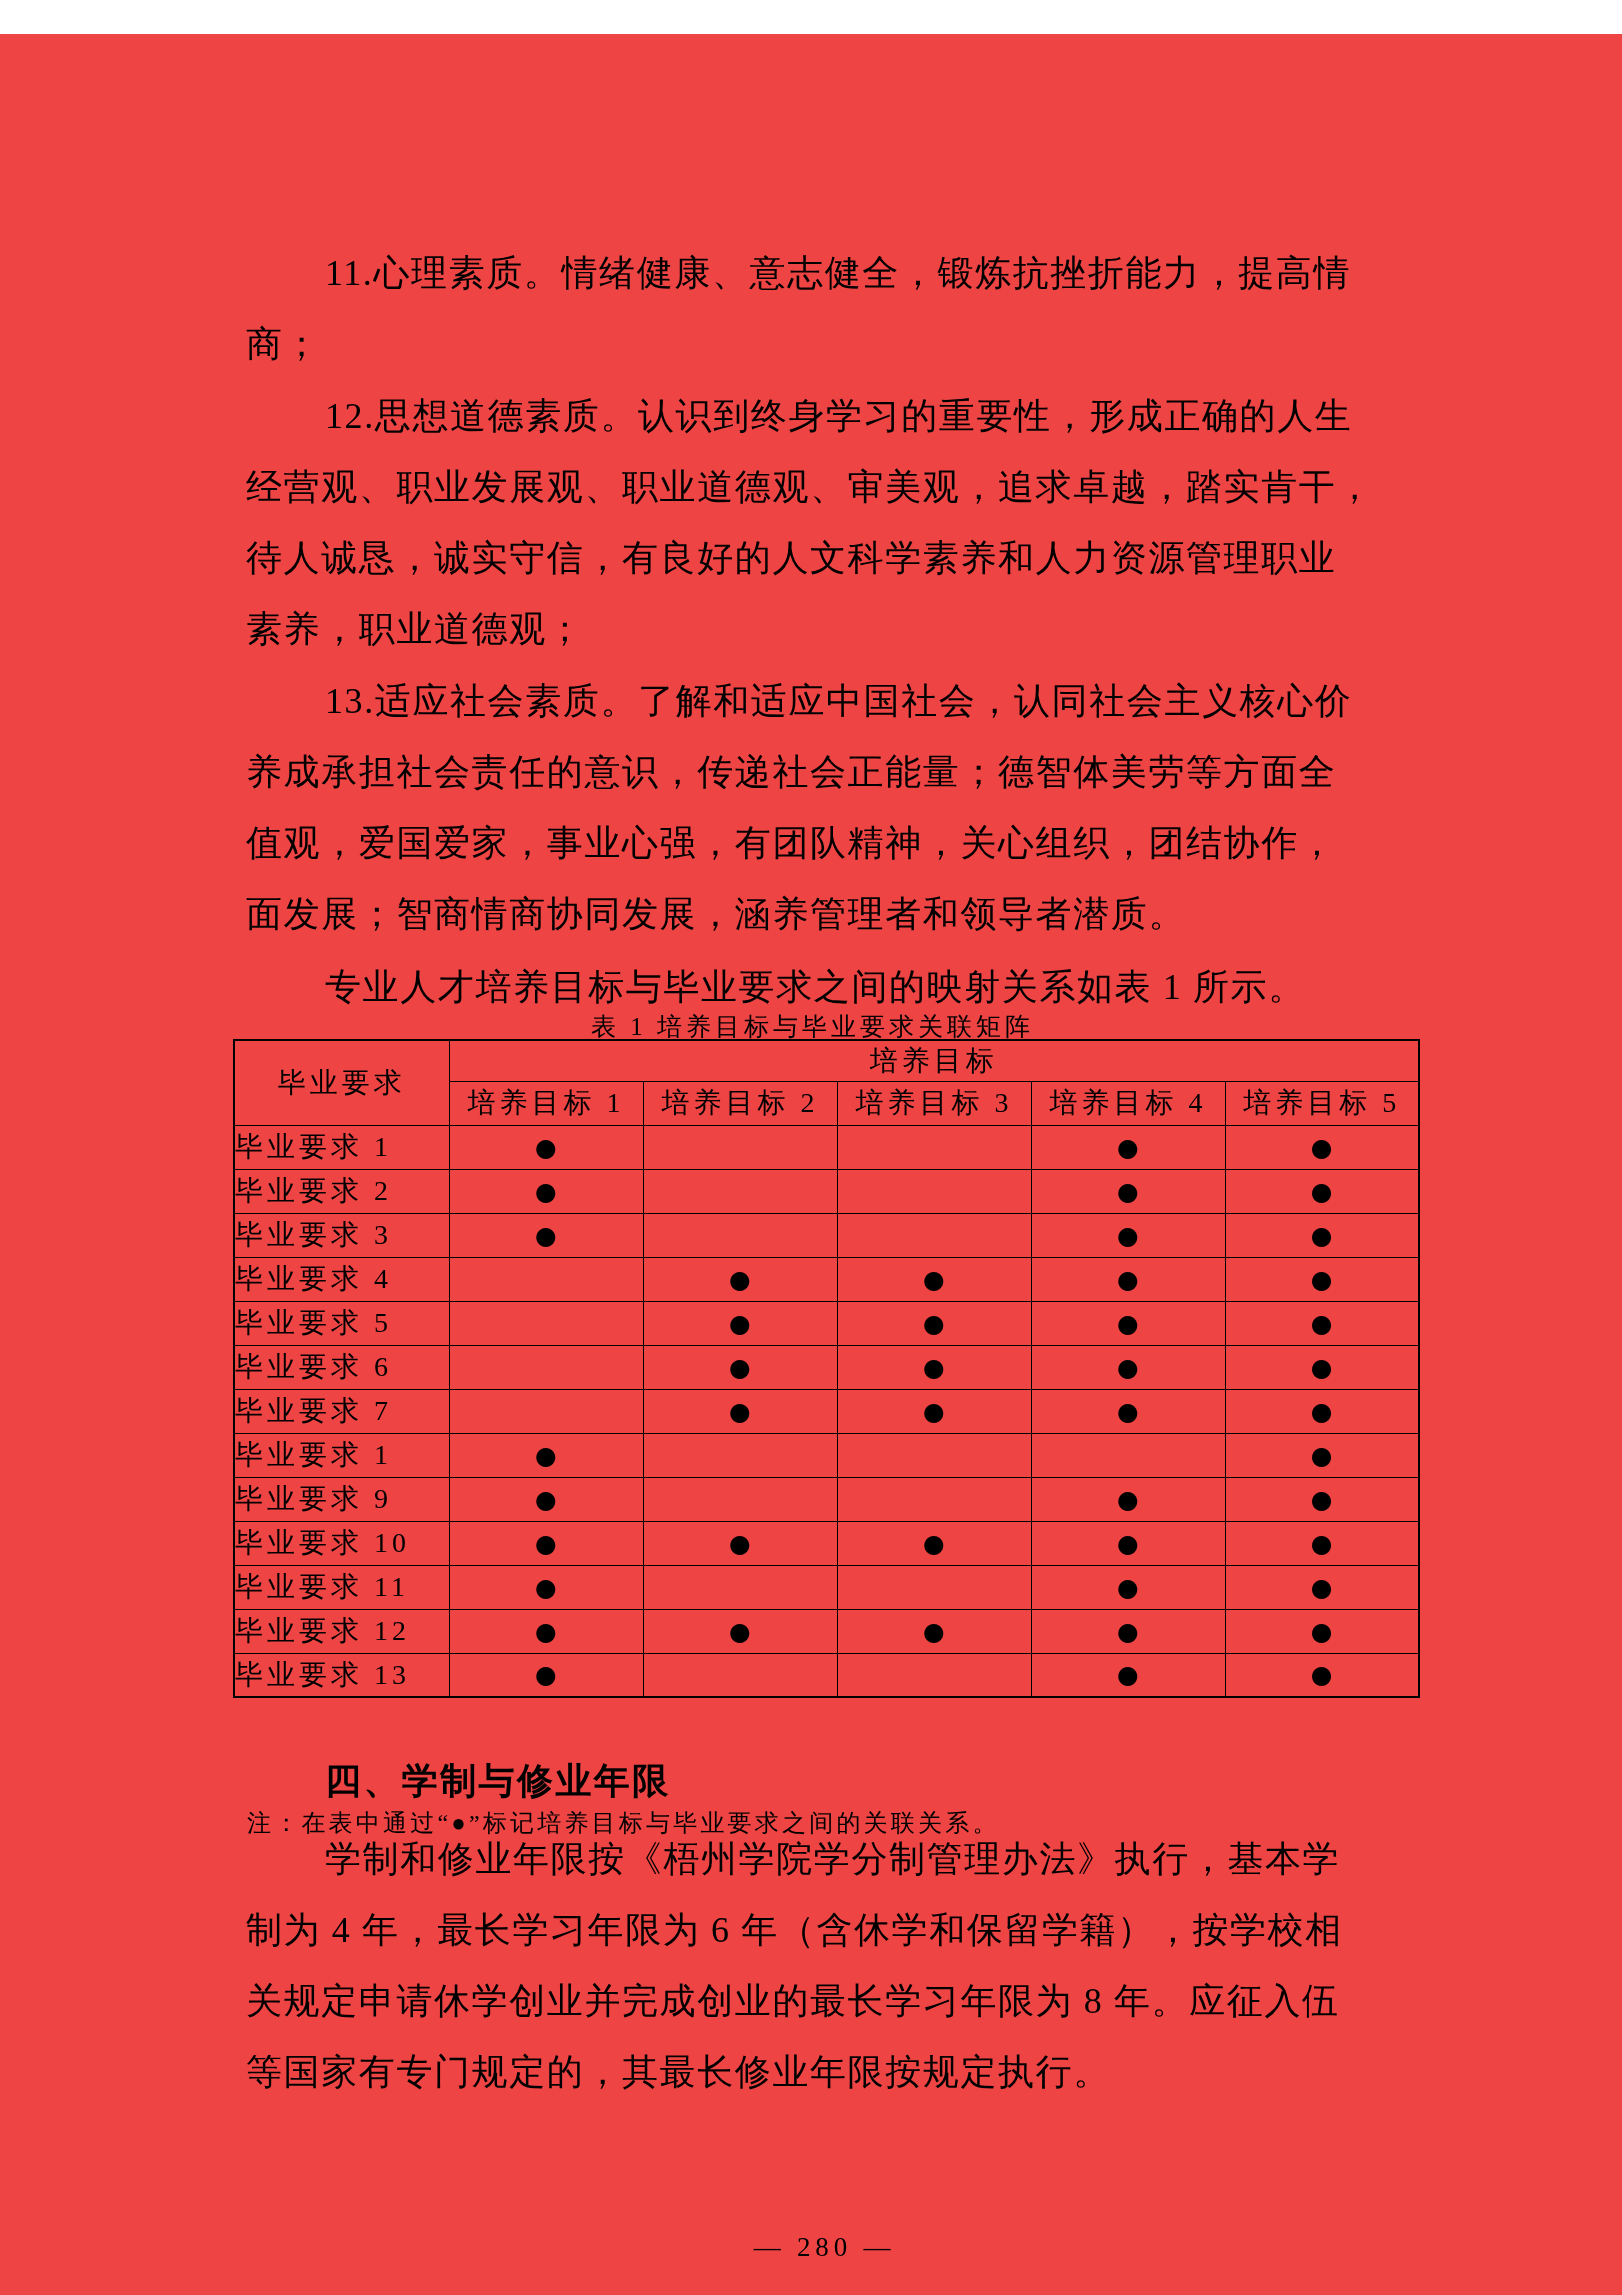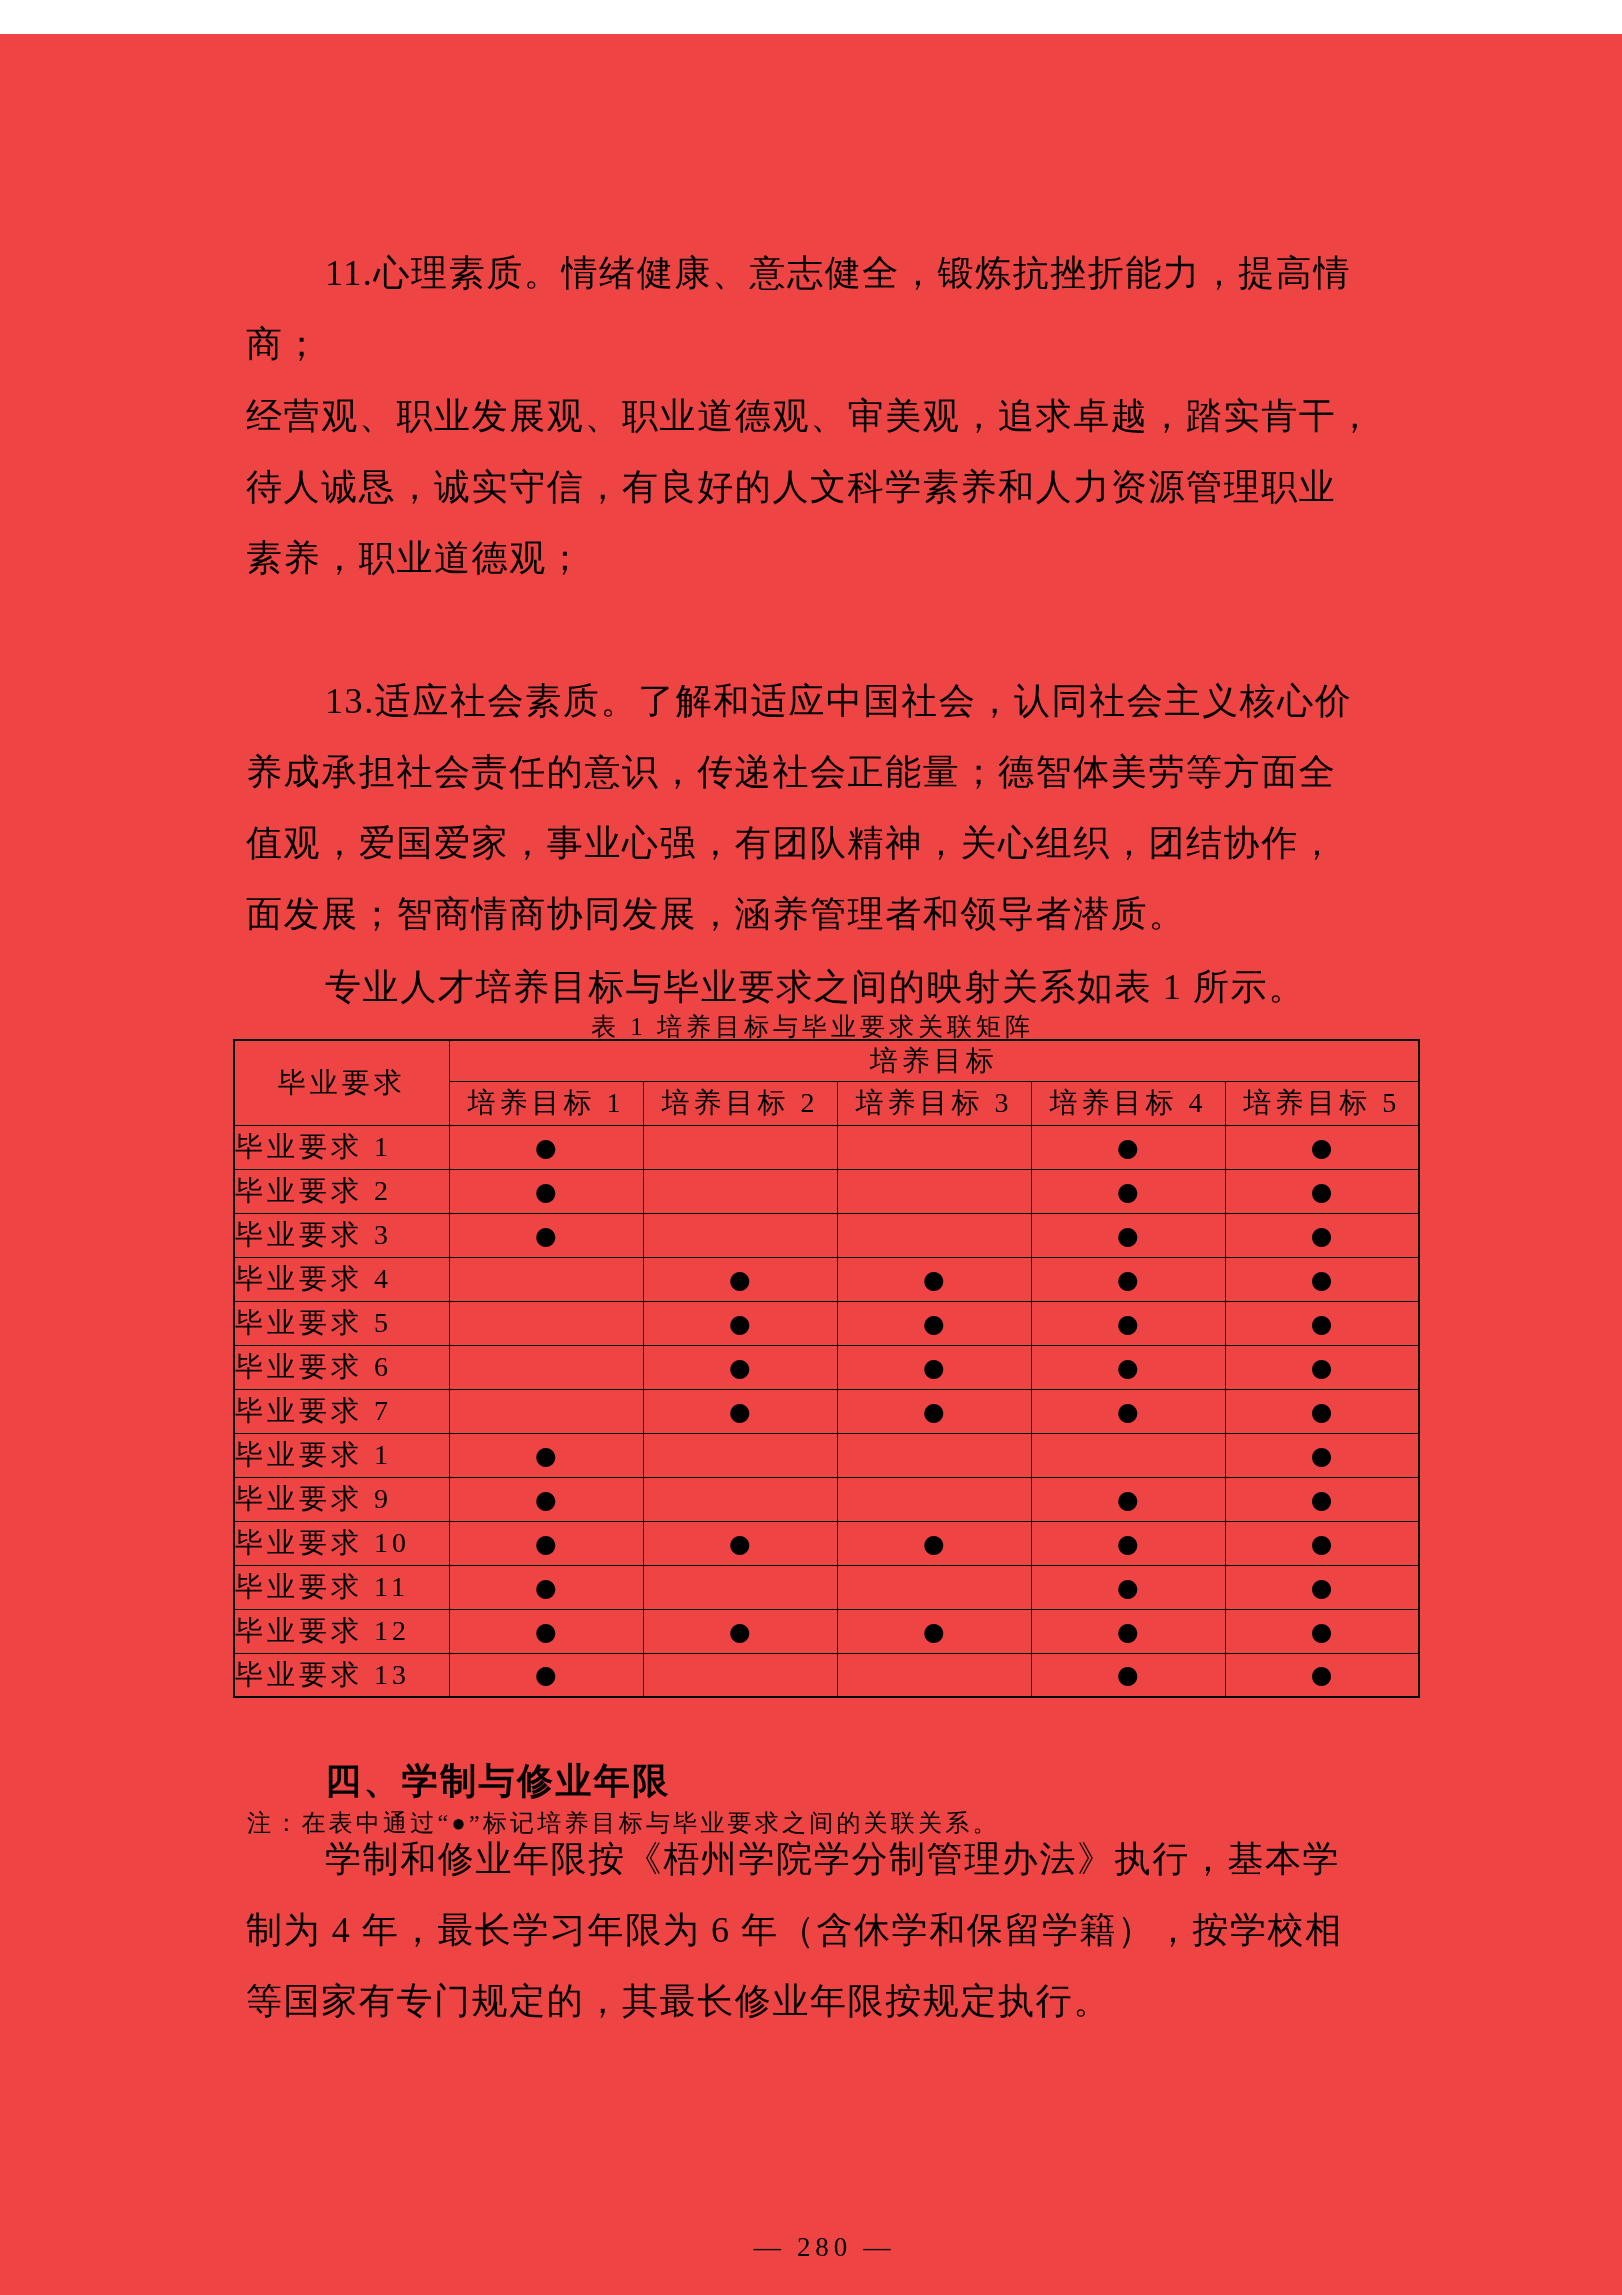--- a/index.html
+++ b/index.html
@@ -126,20 +126,21 @@
 <body>
 
 <div class="page">
 
   <div class="para p11">
     <span class="line indent">11.心理素质。情绪健康、意志健全，锻炼抗挫折能力，提高情</span>
     <span class="line">商；</span>
   </div>
 
   <div class="para p12">
+    <span class="line indent">12.思想道德素质。认识到终身学习的重要性，形成正确的人生</span>
     <span class="line">经营观、职业发展观、职业道德观、审美观，追求卓越，踏实肯干，</span>
     <span class="line">待人诚恳，诚实守信，有良好的人文科学素养和人力资源管理职业</span>
     <span class="line">素养，职业道德观；</span>
   </div>
 
   <div class="para p13">
     <span class="line indent">13.适应社会素质。了解和适应中国社会，认同社会主义核心价</span>
     <span class="line">养成承担社会责任的意识，传递社会正能量；德智体美劳等方面全</span>
     <span class="line">值观，爱国爱家，事业心强，有团队精神，关心组织，团结协作，</span>
     <span class="line">面发展；智商情商协同发展，涵养管理者和领导者潜质。</span>
@@ -280,19 +281,20 @@
     </tbody>
   </table>
 
   <div class="table-note">注：在表中通过“●”标记培养目标与毕业要求之间的关联关系。</div>
 
   <div class="section-heading">四、学制与修业年限</div>
 
   <div class="para schooling">
     <span class="line indent">学制和修业年限按《梧州学院学分制管理办法》执行，基本学</span>
     <span class="line">制为 4 年，最长学习年限为 6 年（含休学和保留学籍），按学校相</span>
+    <span class="line">关规定申请休学创业并完成创业的最长学习年限为 8 年。应征入伍</span>
     <span class="line">等国家有专门规定的，其最长修业年限按规定执行。</span>
   </div>
 
   <div class="page-number">— 280 —</div>
 
 </div>
 
 
 </body></html>

